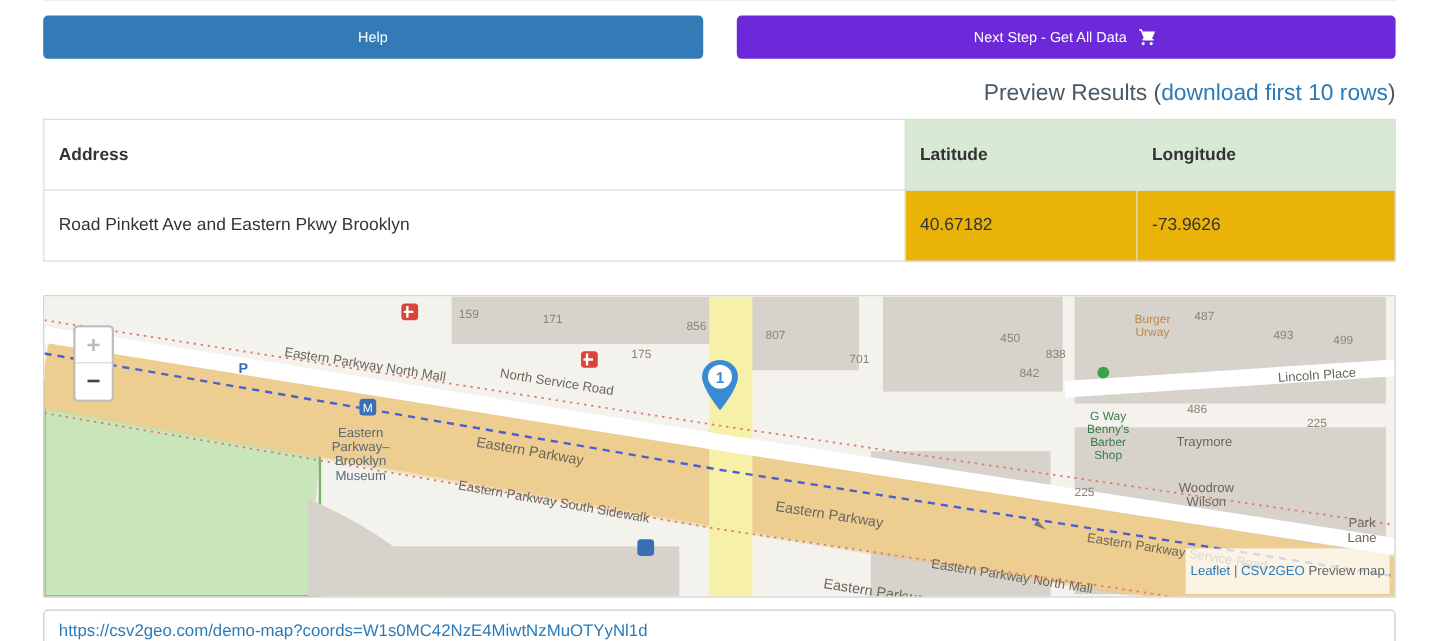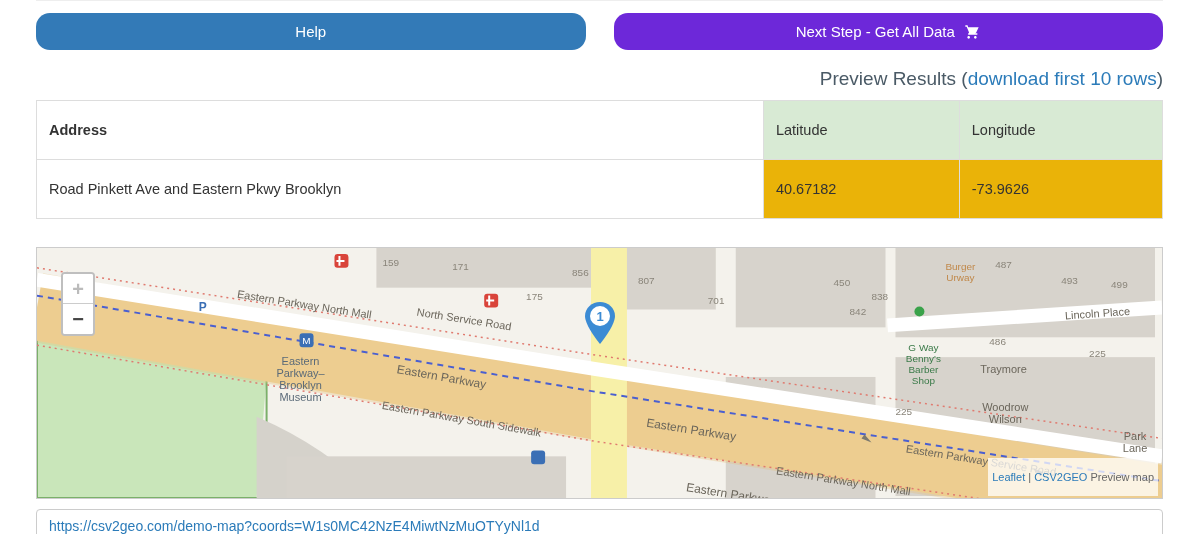--- a/index.html
+++ b/index.html
@@ -1,29 +1,29 @@
 <!DOCTYPE html>
 <html><head>
 <meta charset="utf-8">
 <style>
 *{box-sizing:border-box;margin:0;padding:0}
 body{font-family:-apple-system,BlinkMacSystemFont,"Segoe UI",Helvetica,Arial,sans-serif;background:#fff;color:#333;padding:0 36px}
 .divider{border-top:1px solid #eee;margin-bottom:12px}
 .button-row{display:flex;gap:28px;margin-bottom:18px}
-.btn{flex:1;padding:10px 16px;border:none;border-radius:14px;color:#fff;font-size:15px;cursor:pointer;text-align:center;display:flex;align-items:center;justify-content:center;gap:8px}
+.btn{flex:1;padding:10px 16px;border:none;border-radius:4px;color:#fff;font-size:12px;cursor:pointer;text-align:center;display:flex;align-items:center;justify-content:center;gap:8px}
 .btn-help{background:#337ab7}
 .btn-next{background:#6d28d9;position:relative}
 .btn-next::before{content:"";position:absolute;inset:-6px;border-radius:8px;background:radial-gradient(closest-side,rgba(150,85,99,0.35),transparent 70%);z-index:-1}
 .cart-icon{width:18px;height:16px}
 .preview-title{text-align:right;font-size:19px;color:#4a5a66;margin-bottom:10px}
 .preview-title a{color:#2b7bb9;text-decoration:none}
 table{width:100%;border-collapse:collapse;border:1px solid #ddd;margin-bottom:28px;font-size:14.5px}
 th,td{padding:21px 12px;text-align:left;border:1px solid #ddd}
 th.addr{background:#fff;font-weight:700}
-th.lat,th.lon{background:#d8ead4;font-weight:400}
+th.lat,th.lon{background:#d8ead4;font-weight:700}
 td.latv,td.lonv{background:#eab308}
 .map-wrap{position:relative;width:100%;height:252px;border:1px solid #ccc;overflow:hidden;margin-bottom:10px}
 .map-svg{width:100%;height:100%;display:block}
 .zoom-ctrl{position:absolute;top:24px;left:24px;display:flex;flex-direction:column;border:2px solid rgba(0,0,0,0.25);border-radius:4px;overflow:hidden;background:#fff}
 .zoom-btn{width:30px;height:30px;border:none;background:#fff;color:#444;font-size:20px;font-weight:700;line-height:1;cursor:pointer;display:flex;align-items:center;justify-content:center}
 .zoom-btn:first-child{color:#bbb;border-bottom:1px solid #ccc}
 .marker{position:absolute;left:50%;top:40%;transform:translate(-50%,-100%)}
 .attrib{position:absolute;right:4px;bottom:2px;font-size:11px;color:#666;background:rgba(255,255,255,0.75);padding:13px 4px}
 .attrib a{color:#2b7bb9;text-decoration:none}
 .url-box{width:100%;border:1px solid #ccc;border-radius:4px;padding:8px 12px;font-size:14px;color:#2b7bb9}

